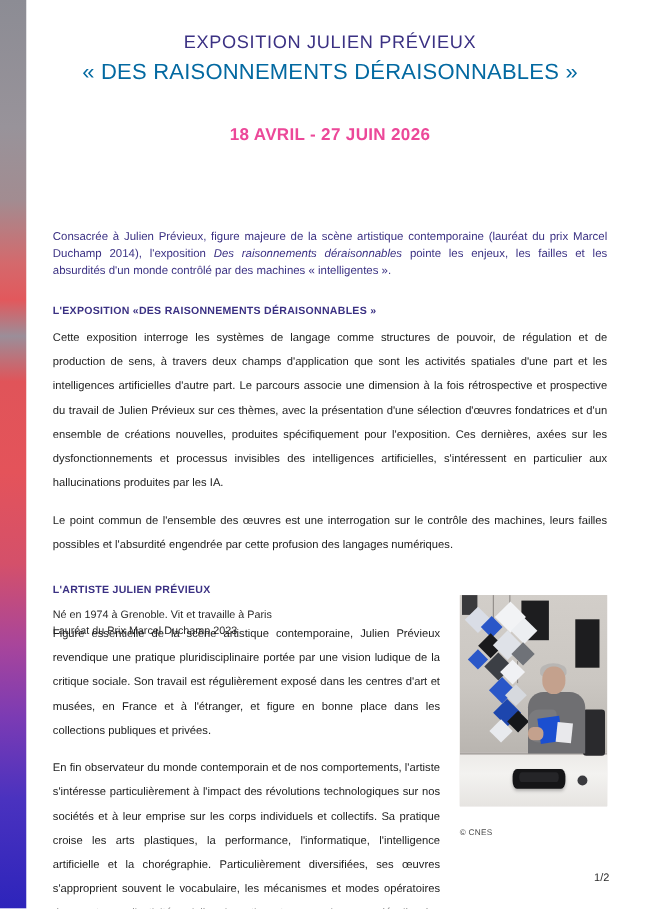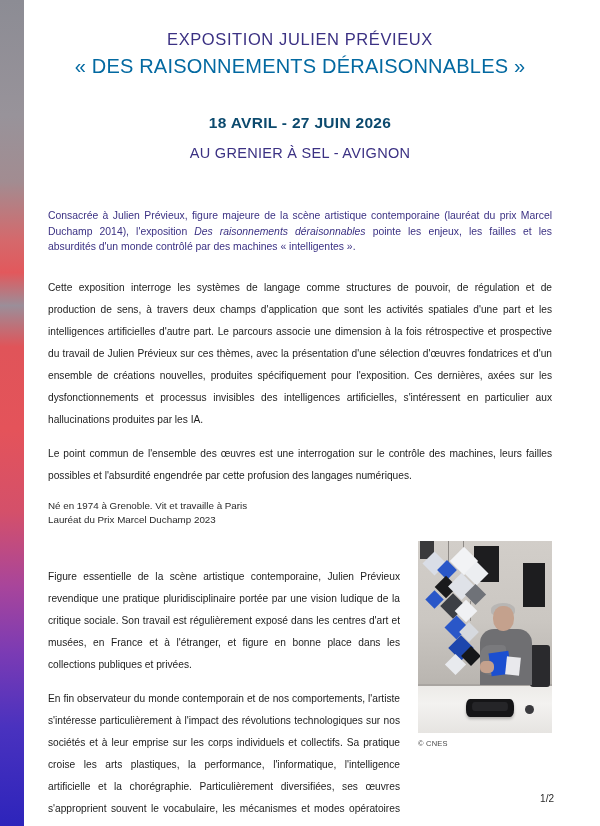--- a/index.html
+++ b/index.html
@@ -65,21 +65,21 @@
   }
   .head-title {
     color: #0369a1;
     font-size: 20px;
     font-weight: normal;
     letter-spacing: 0.2px;
     margin: 0 0 36px 0;
     line-height: 1.2;
   }
   .head-dates {
-    color: #0c4a6e;
+    color: #ec4899;
     font-size: 15.5px;
     font-weight: bold;
     letter-spacing: 0.3px;
     margin: 0 0 13px 0;
     line-height: 1.2;
   }
   .head-venue {
     color: #3b3183;
     font-size: 14.5px;
     font-weight: 400;
@@ -271,21 +271,21 @@
     position: absolute;
     transform: rotate(45deg);
   }
   .ph-string {
     position: absolute;
     width: 1px;
     background: #8e8a86;
   }
 
   .caption {
-    margin-top: 6px;
+    margin-top: 19px;
     font-size: 7.5px;
     color: #4a4a4a;
     letter-spacing: 0.2px;
   }
 
   
   #page-num {
     position: absolute;
     right: 46px;
     bottom: 22px;
@@ -297,31 +297,32 @@
 </head>
 <body>
 
 <div id="edge-strip"></div>
 <div id="edge-fade"></div>
 
 <div id="header">
   <p class="head-exposition">EXPOSITION JULIEN PRÉVIEUX</p>
   <h1 class="head-title">« DES RAISONNEMENTS DÉRAISONNABLES »</h1>
   <p class="head-dates">18 AVRIL - 27 JUIN 2026</p>
-  <p class="head-venue">AU GRENIER À SEL - AVIGNON</p>
 </div>
 
 <div id="content">
 
   <p class="intro-para"><span>Consacrée à Julien Prévieux, figure majeure de la scène artistique contemporaine (lauréat du prix Marcel Duchamp 2014), l'exposition </span><em>Des raisonnements déraisonnables</em><span> pointe les enjeux, les failles et les absurdités d'un monde contrôlé par des machines « intelligentes ».</span></p>
 
+  <h2 class="section-head">L'EXPOSITION «DES RAISONNEMENTS DÉRAISONNABLES »</h2>
 
   <p class="body-para">Cette exposition interroge les systèmes de langage comme structures de pouvoir, de régulation et de production de sens, à travers deux champs d'application que sont les activités spatiales d'une part et les intelligences artificielles d'autre part. Le parcours associe une dimension à la fois rétrospective et prospective du travail de Julien Prévieux sur ces thèmes, avec la présentation d'une sélection d'œuvres fondatrices et d'un ensemble de créations nouvelles, produites spécifiquement pour l'exposition. Ces dernières, axées sur les dysfonctionnements et processus invisibles des intelligences artificielles, s'intéressent en particulier aux hallucinations produites par les IA.</p>
   <p class="body-para">Le point commun de l'ensemble des œuvres est une interrogation sur le contrôle des machines, leurs failles possibles et l'absurdité engendrée par cette profusion des langages numériques.</p>
 
+  <h2 class="artist-head">L'ARTISTE JULIEN PRÉVIEUX</h2>
 
   <p class="bio-line">Né en 1974 à Grenoble. Vit et travaille à Paris</p>
   <p class="bio-line">Lauréat du Prix Marcel Duchamp 2023</p>
 </div>
 
 <div id="lower">
 
   <div id="lower-text">
     <p class="body-para">Figure essentielle de la scène artistique contemporaine, Julien Prévieux revendique une pratique pluridisciplinaire portée par une vision ludique de la critique sociale. Son travail est régulièrement exposé dans les centres d'art et musées, en France et à l'étranger, et figure en bonne place dans les collections publiques et privées.</p>
     <p class="body-para">En fin observateur du monde contemporain et de nos comportements, l'artiste s'intéresse particulièrement à l'impact des révolutions technologiques sur nos sociétés et à leur emprise sur les corps individuels et collectifs. Sa pratique croise les arts plastiques, la performance, l'informatique, l'intelligence artificielle et la chorégraphie. Particulièrement diversifiées, ses œuvres s'approprient souvent le vocabulaire, les mécanismes et modes opératoires des secteurs d'activité qu'elles investissent pour mieux en dévoiler les stratégies, les dogmes et les dérives qu'elles produisent.</p>

